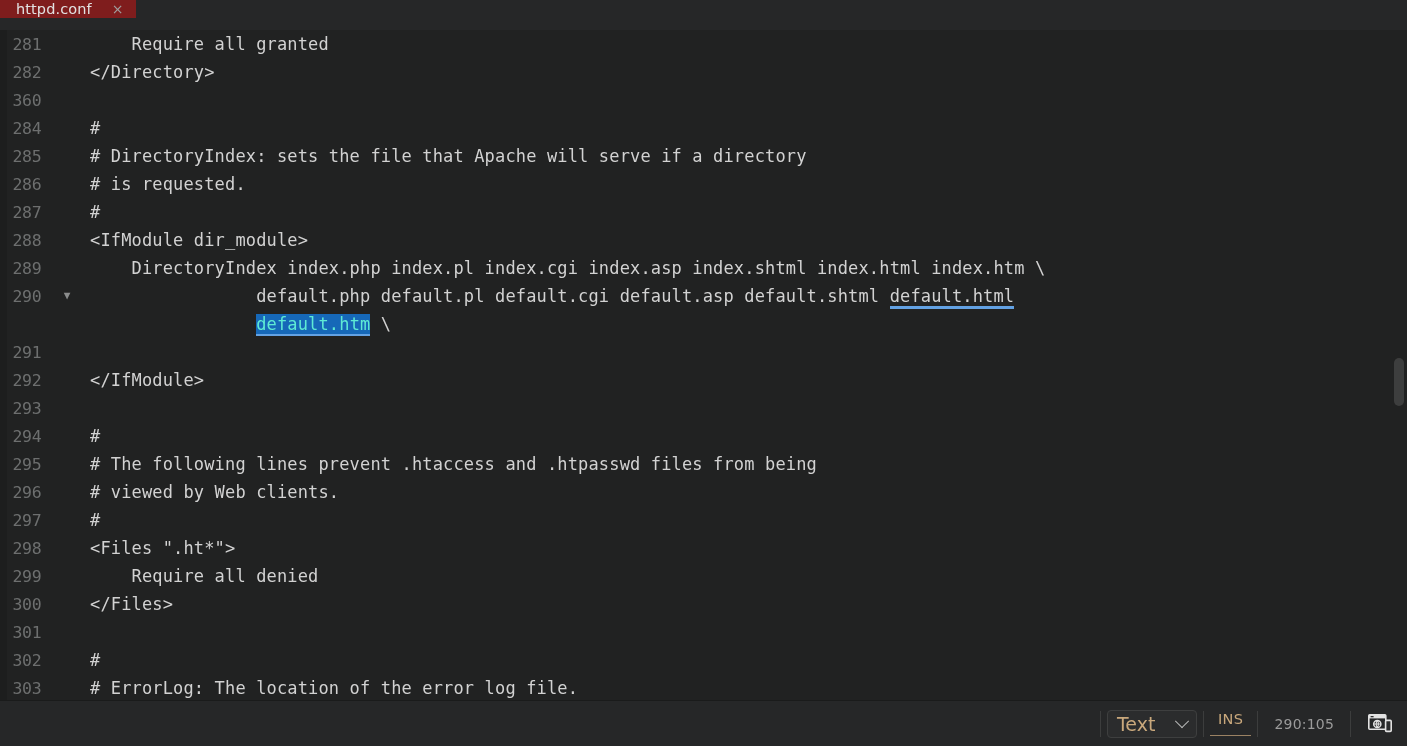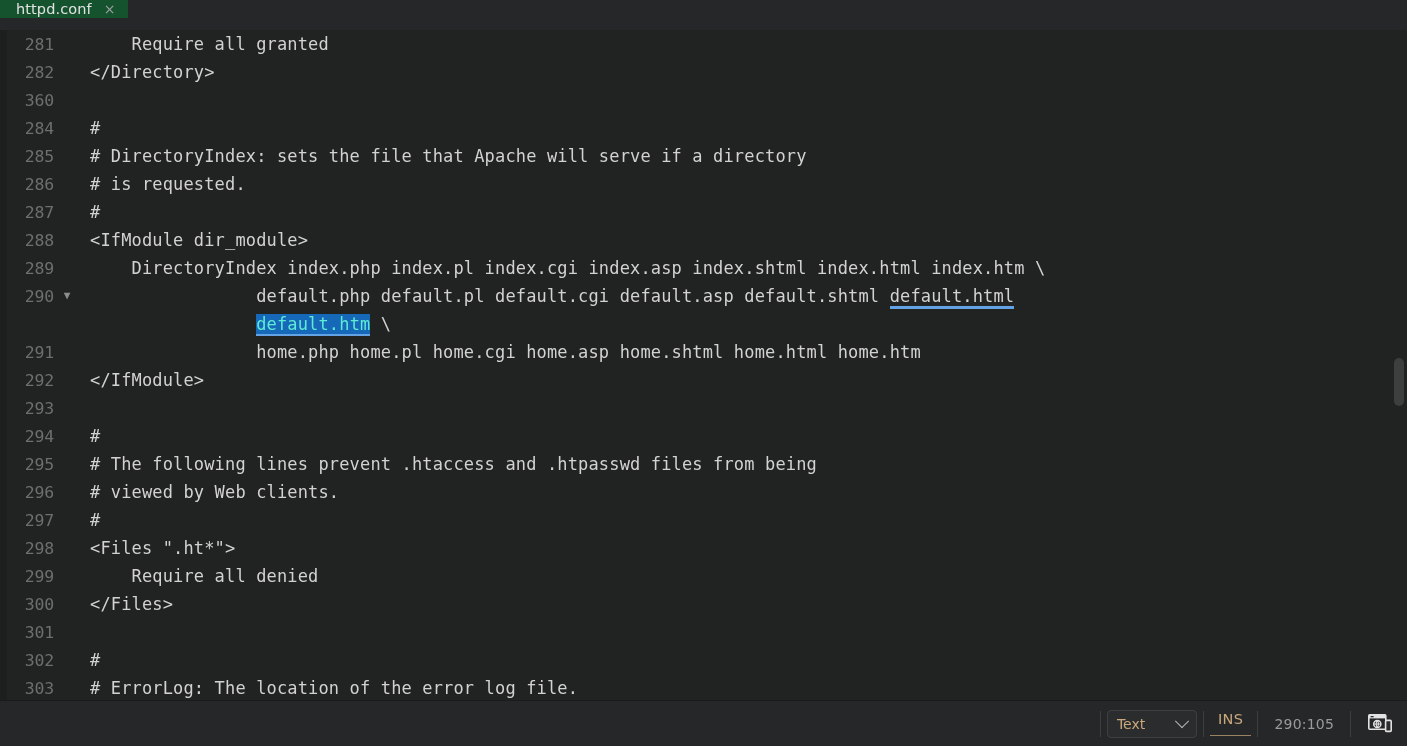--- a/index.html
+++ b/index.html
@@ -26,25 +26,25 @@
     background: #262728;
     border-bottom: 1px solid #1a1b1b;
     display: flex;
     align-items: stretch;
   }
   .tab {
     display: flex;
     align-items: center;
     height: 18px;
     padding: 0 12px 0 16px;
-    background: #14532d;
+    background: #7f1d1d;
     color: #dcdcdc;
     font-size: 14.5px;
     font-family: "DejaVu Sans", sans-serif;
-    gap: 12px;
+    gap: 20px;
     box-sizing: border-box;
     cursor: default;
   }
   .tab-title { color: #e2e2e2; letter-spacing: .1px; }
   .tab-close {
     color: #a0a0a0;
     font-size: 14px;
     line-height: 1;
     width: 12px;
     text-align: center;
@@ -79,21 +79,21 @@
     display: flex;
     align-items: center;
     font-family: "DejaVu Sans Mono", monospace;
     font-size: 17px;
     white-space: pre;
   }
   .lno {
     position: absolute;
     left: 0;
     width: 54px;
-    text-align: right;
+    text-align: center;
     color: #6d6f6f;
     font-family: "DejaVu Sans Mono", monospace;
     font-size: 16.5px;
     letter-spacing: -.2px;
   }
   .fold {
     position: absolute;
     left: 60px;
     width: 14px;
     text-align: center;
@@ -170,21 +170,21 @@
     height: 28px;
     padding: 0 9px;
     box-sizing: border-box;
     border: 1px solid #3e3f3f;
     border-radius: 4px;
     background: #2b2c2d;
     cursor: pointer;
   }
   .sb-select-label {
     color: #c9a87c;
-    font-size: 14px;
+    font-size: 19px;
     font-family: "DejaVu Sans", sans-serif;
     text-align: right;
   }
   .chev {
     width: 9px; height: 9px;
     border-right: 1.6px solid #b6b6b6;
     border-bottom: 1.6px solid #b6b6b6;
     transform: rotate(45deg) translate(-2px,-2px);
   }
   .sb-ins {
@@ -277,21 +277,20 @@
         <span class="fold">▼</span>
         <span class="code"><span>                default.php default.pl default.cgi default.asp default.shtml </span><span class="occ">default.html</span></span>
       </div>
 
       <div class="row">
         <span class="code"><span>                </span><span class="sel">default.htm</span><span> \</span></span>
       </div>
 
       <div class="row">
         <span class="lno">291</span>
-        <span class="code">                home.php home.pl home.cgi home.asp home.shtml home.html home.htm</span>
       </div>
 
       <div class="row">
         <span class="lno">292</span>
         <span class="code">&lt;/IfModule&gt;</span>
       </div>
 
       <div class="row">
         <span class="lno">293</span>
         <span class="code"></span>

